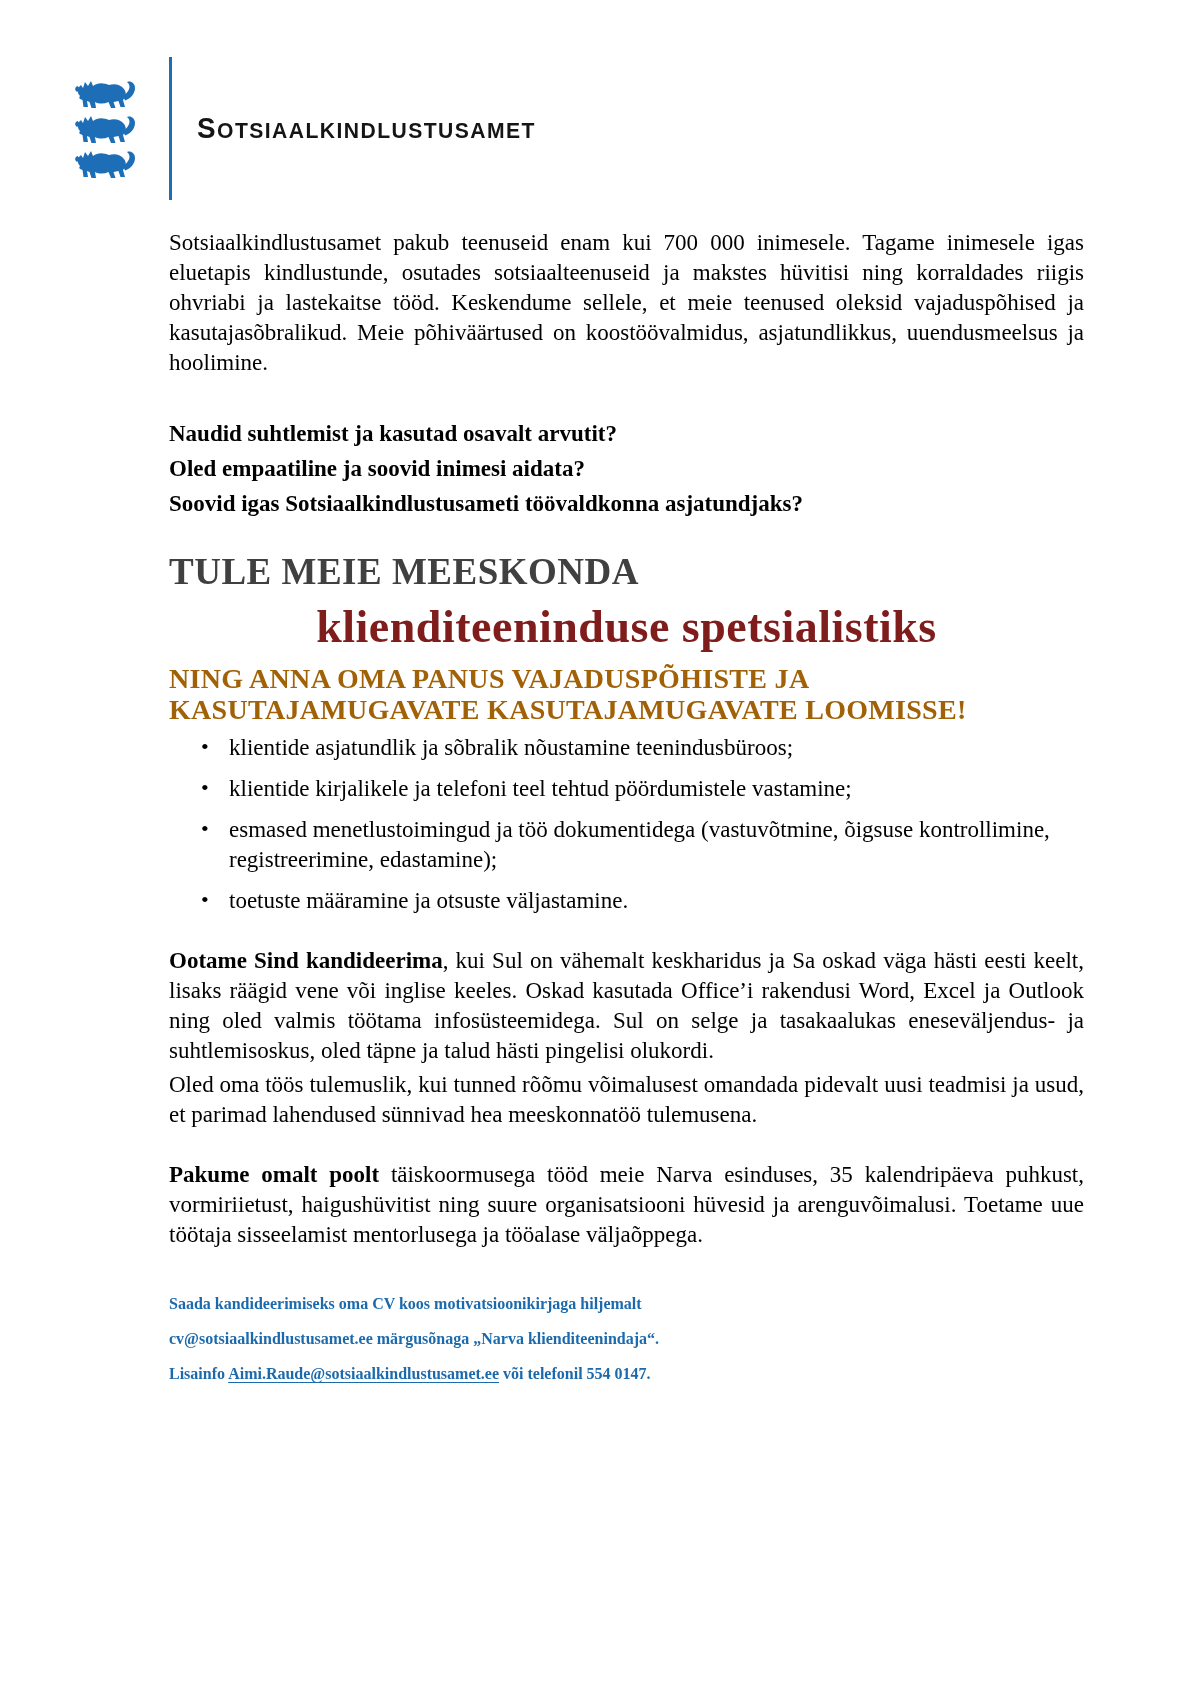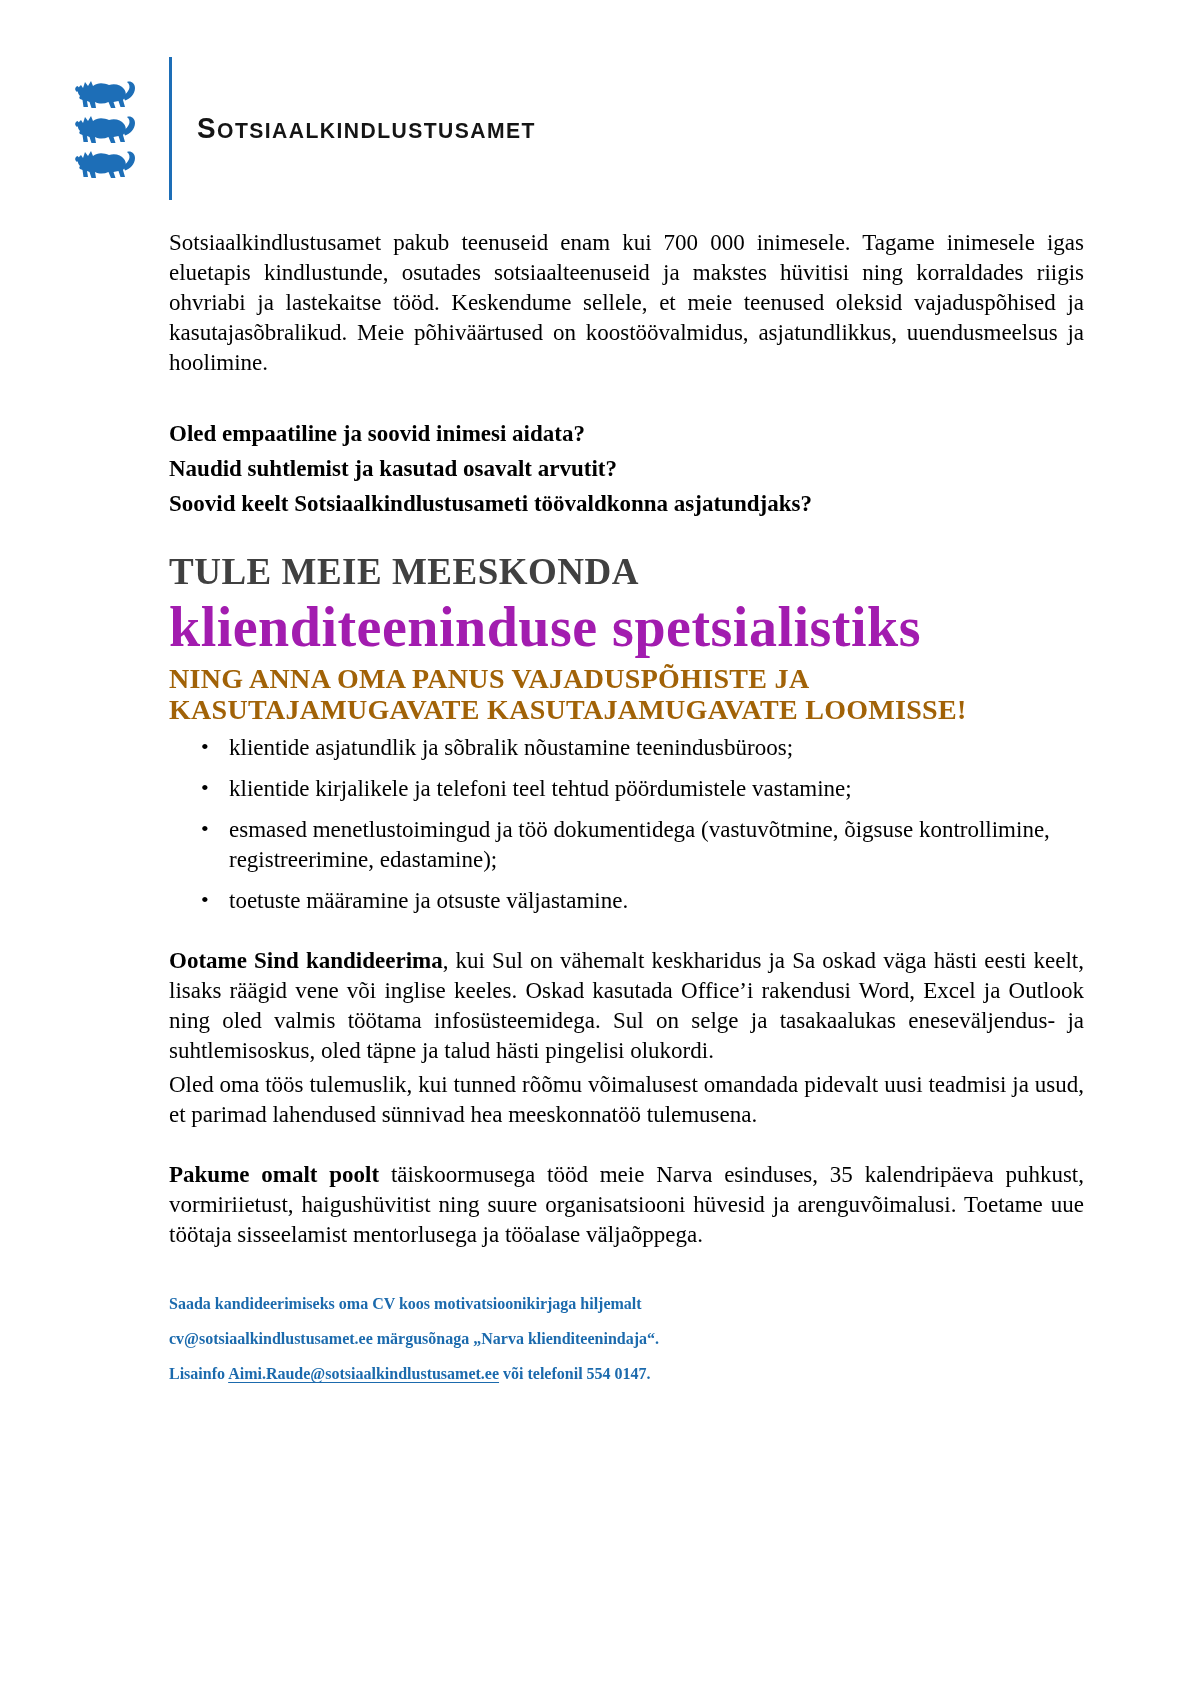--- a/index.html
+++ b/index.html
@@ -49,23 +49,24 @@
   .intro{margin-top:28px;}
   .questions{margin-top:38px;font-weight:bold;line-height:35px;}
   .kicker{
     margin-top:30px;
     color:#404040;font-weight:bold;
     font-size:37px;line-height:42px;
     letter-spacing:.5px;
   }
   .big-title{
     margin-top:6px;
-    color:#a21caf;font-weight:bold;
-    font-size:56px;line-height:56px;
+    color:#7f1d1d;font-weight:bold;
+    font-size:46px;line-height:56px;
     letter-spacing:.5px;
+    text-align:center;
   }
   .subtitle{
     margin-top:8px;
     color:#a16207;font-weight:bold;
     font-size:28px;line-height:31px;
     letter-spacing:.3px;
   }
   .lead{margin-top:32px;font-weight:bold;}
   ul.challenges{
     list-style:none;
@@ -114,23 +115,23 @@
     </svg>
     <div class="vline"></div>
     <div class="org-name">Sotsiaalkindlustusamet</div>
   </div>
 
   <div class="content">
 
     <p class="intro justify">Sotsiaalkindlustusamet pakub teenuseid enam kui 700 000 inimesele. Tagame inimesele igas eluetapis kindlustunde, osutades sotsiaalteenuseid ja makstes hüvitisi ning korraldades riigis ohvriabi ja lastekaitse tööd. Keskendume sellele, et meie teenused oleksid vajaduspõhised ja kasutajasõbralikud. Meie põhiväärtused on koostöövalmidus, asjatundlikkus, uuendusmeelsus ja hoolimine.</p>
 
     <div class="questions">
+      <div>Naudid suhtlemist ja kasutad osavalt arvutit?</div>
       <div>Oled empaatiline ja soovid inimesi aidata?</div>
-      <div>Naudid suhtlemist ja kasutad osavalt arvutit?</div>
-      <div>Soovid keelt Sotsiaalkindlustusameti töövaldkonna asjatundjaks?</div>
+      <div>Soovid igas Sotsiaalkindlustusameti töövaldkonna asjatundjaks?</div>
     </div>
 
     <div class="kicker">TULE MEIE MEESKONDA</div>
     <div class="big-title">klienditeeninduse spetsialistiks</div>
     <div class="subtitle">
       <div>NING ANNA OMA PANUS VAJADUSPÕHISTE JA</div>
       <div>KASUTAJAMUGAVATE KASUTAJAMUGAVATE LOOMISSE!</div>
     </div>
 
 

